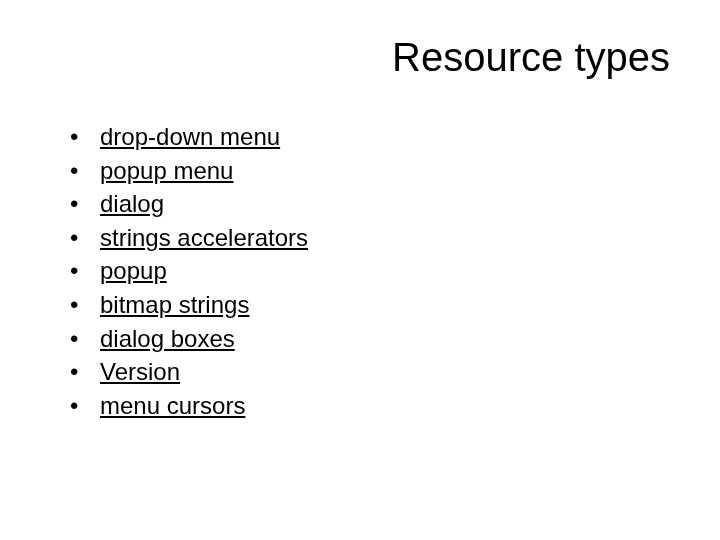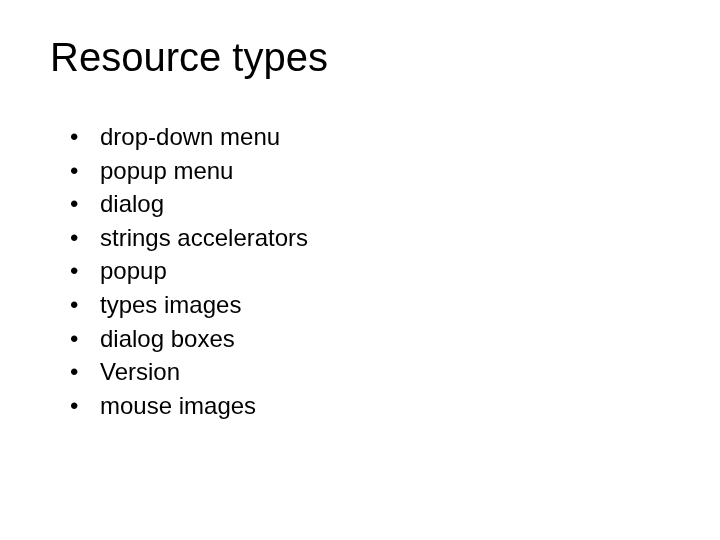--- a/index.html
+++ b/index.html
@@ -16,41 +16,42 @@
       overflow: hidden;
     }
     .slide {
       width: 100%;
       height: 100%;
       padding: 30px 50px;
     }
     .title {
       font-size: 40px;
       font-weight: normal;
-      text-align: left;
+      text-align: right;
       margin-bottom: 40px;
       margin-top: 5px;
     }
     .bullet-list {
       list-style: none;
       padding-left: 20px;
     }
     .bullet-item {
       font-size: 24px;
       line-height: 1.4;
       display: flex;
       align-items: flex-start;
     }
     .bullet-dot {
       display: inline-block;
       width: 30px;
       flex-shrink: 0;
     }
     .bullet-text {
       flex: 1;
+      text-decoration: underline;
     }
   </style>
 </head>
 <body>
 
 <div class="slide">
   <h1 class="title">Resource types</h1>
   <ul class="bullet-list">
     <li class="bullet-item">
       <span class="bullet-dot">•</span>
@@ -67,28 +68,28 @@
     <li class="bullet-item">
       <span class="bullet-dot">•</span>
       <span class="bullet-text">strings accelerators</span>
     </li>
     <li class="bullet-item">
       <span class="bullet-dot">•</span>
       <span class="bullet-text">popup</span>
     </li>
     <li class="bullet-item">
       <span class="bullet-dot">•</span>
-      <span class="bullet-text">types images</span>
+      <span class="bullet-text">bitmap strings</span>
     </li>
     <li class="bullet-item">
       <span class="bullet-dot">•</span>
       <span class="bullet-text">dialog boxes</span>
     </li>
     <li class="bullet-item">
       <span class="bullet-dot">•</span>
       <span class="bullet-text">Version</span>
     </li>
     <li class="bullet-item">
       <span class="bullet-dot">•</span>
-      <span class="bullet-text">mouse images</span>
+      <span class="bullet-text">menu cursors</span>
     </li>
   </ul>
 </div>
 
 </body></html>

